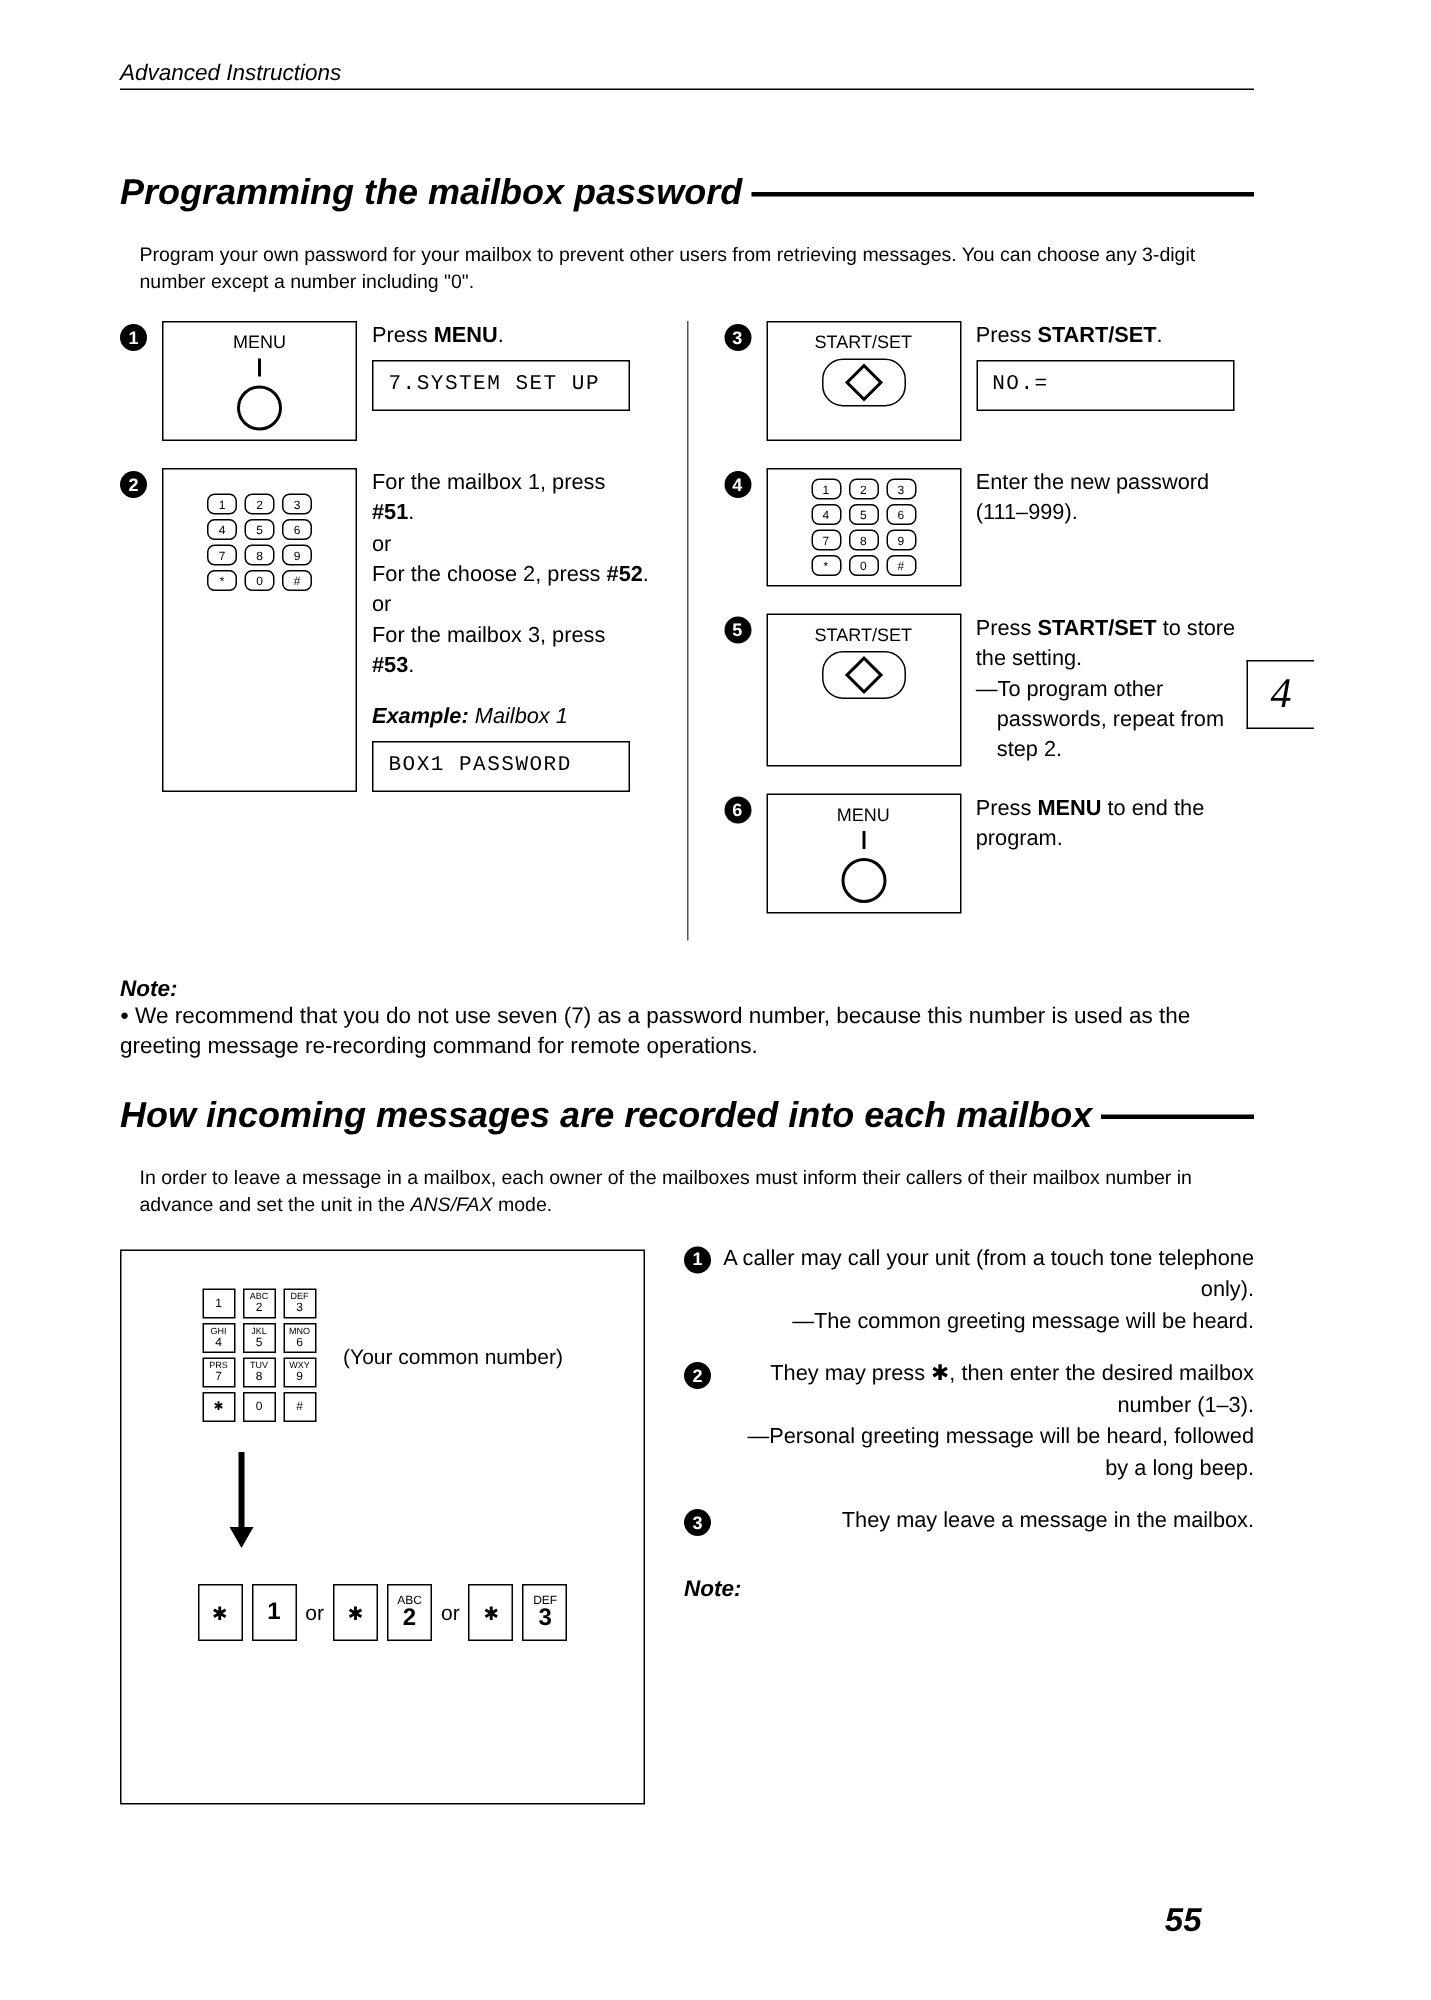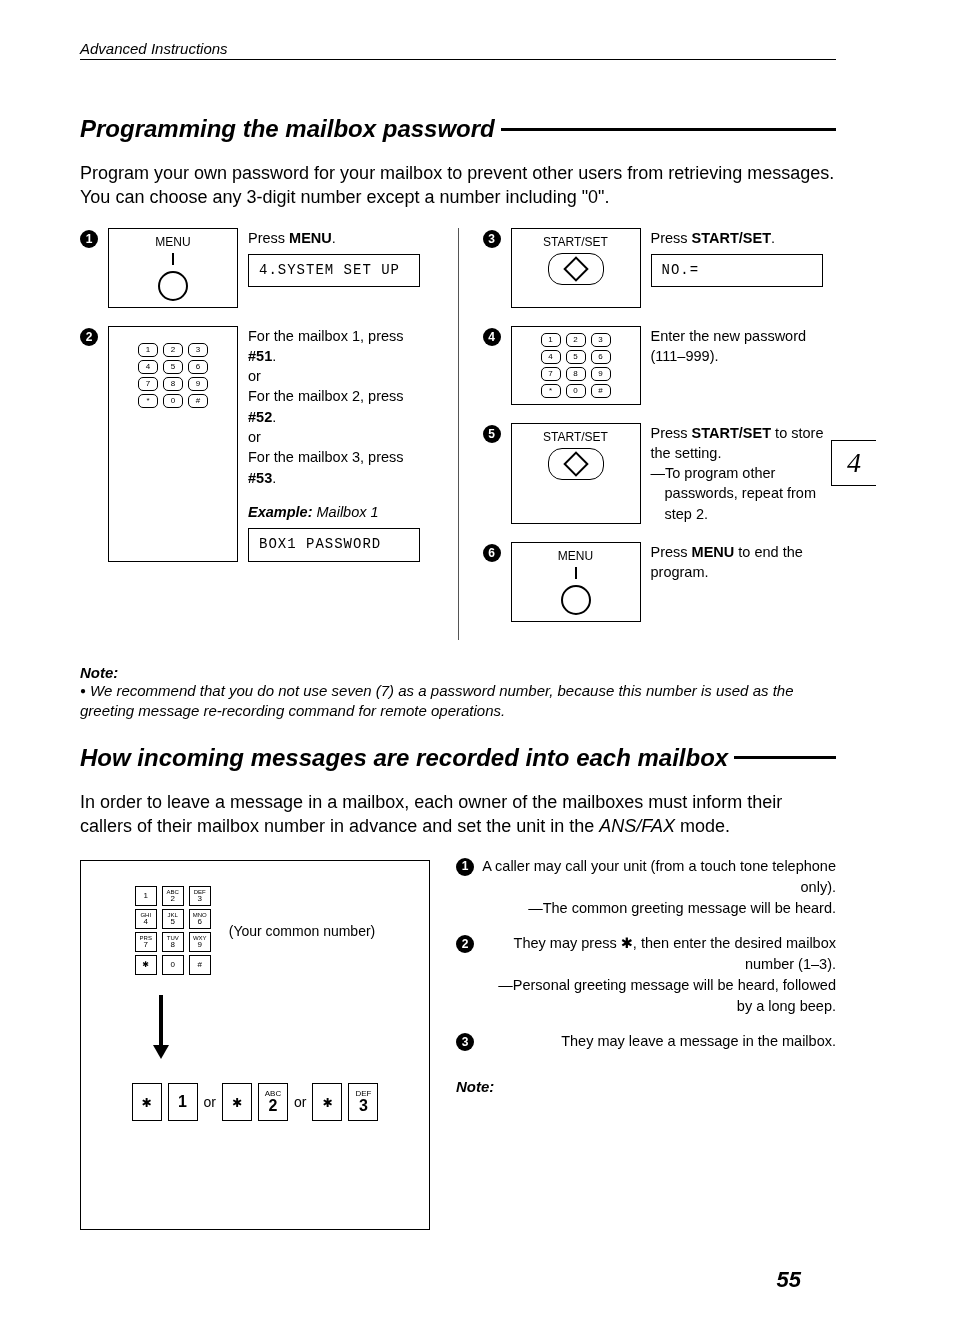--- a/index.html
+++ b/index.html
@@ -36,23 +36,24 @@
     font-style: italic;
     white-space: nowrap;
   }
   .section-title .rule {
     flex: 1;
     height: 3px;
     background: #000;
     margin-left: 6px;
   }
   .intro {
-    font-size: 18px;
+    font-size: 13px;
     line-height: 1.35;
     margin-bottom: 18px;
+    margin-left: 13px;
   }
   .steps-wrap {
     display: flex;
     gap: 24px;
   }
   .col {
     flex: 1;
   }
   .divider-v {
     width: 1px;
@@ -123,21 +124,21 @@
     font-family: "Courier New", monospace;
     font-size: 14px;
     padding: 6px 10px;
     margin-top: 6px;
     letter-spacing: 1px;
     white-space: nowrap;
     display:inline-block;
     min-width: 150px;
   }
   .note-label { font-style: italic; font-weight: bold; font-size:15px; margin-top:24px; }
-  .note-body { font-style: italic; font-size:15px; line-height:1.35; margin-left: 0; }
+  .note-body { font-size:15px; line-height:1.35; margin-left: 0; }
   .note-body.bullet::before, .bullet-line::before { content:"●"; font-style: normal; font-size:10px; margin-right:4px; position:relative; top:-2px;}
   .chapter-tab {
     position:absolute;
     right:0; top:440px;
     border:1.5px solid #000; border-right:none;
     width:44px; height:44px;
     display:flex;align-items:center;justify-content:center;
     font-family: cursive;
     font-size:28px;
     font-style: italic;
@@ -200,21 +201,21 @@
 
       <div class="step">
         <div class="badge">1</div>
         <div class="panel">
           <div>MENU</div>
           <div class="menu-tick"></div>
           <div class="menu-circle"></div>
         </div>
         <div class="desc">
           <span>Press </span><b>MENU</b><span>.</span>
-          <div class="lcd">4.SYSTEM SET UP</div>
+          <div class="lcd">7.SYSTEM SET UP</div>
         </div>
       </div>
 
       <div class="step">
         <div class="badge">2</div>
         <div class="panel">
           <div style="height:6px"></div>
           <div class="keypad">
             <div class="k">1</div>
               <div class="k">2</div>
@@ -226,21 +227,21 @@
               <div class="k">8</div>
               <div class="k">9</div>
             <div class="k">*</div>
               <div class="k">0</div>
               <div class="k">#</div>
           </div>
         </div>
         <div class="desc">
           <span>For the mailbox 1, press </span><b>#51</b><span>.</span><br>
           <span>or</span><br>
-          <span>For the mailbox 2, press </span><b>#52</b><span>.</span><br>
+          <span>For the choose 2, press </span><b>#52</b><span>.</span><br>
           <span>or</span><br>
           <span>For the mailbox 3, press </span><b>#53</b><span>.</span>
           <div style="height:14px"></div>
           <b><i>Example:</i></b><i> Mailbox 1</i>
           <div class="lcd">BOX1 PASSWORD</div>
         </div>
       </div>
     </div>
 
     <div class="divider-v"></div>

